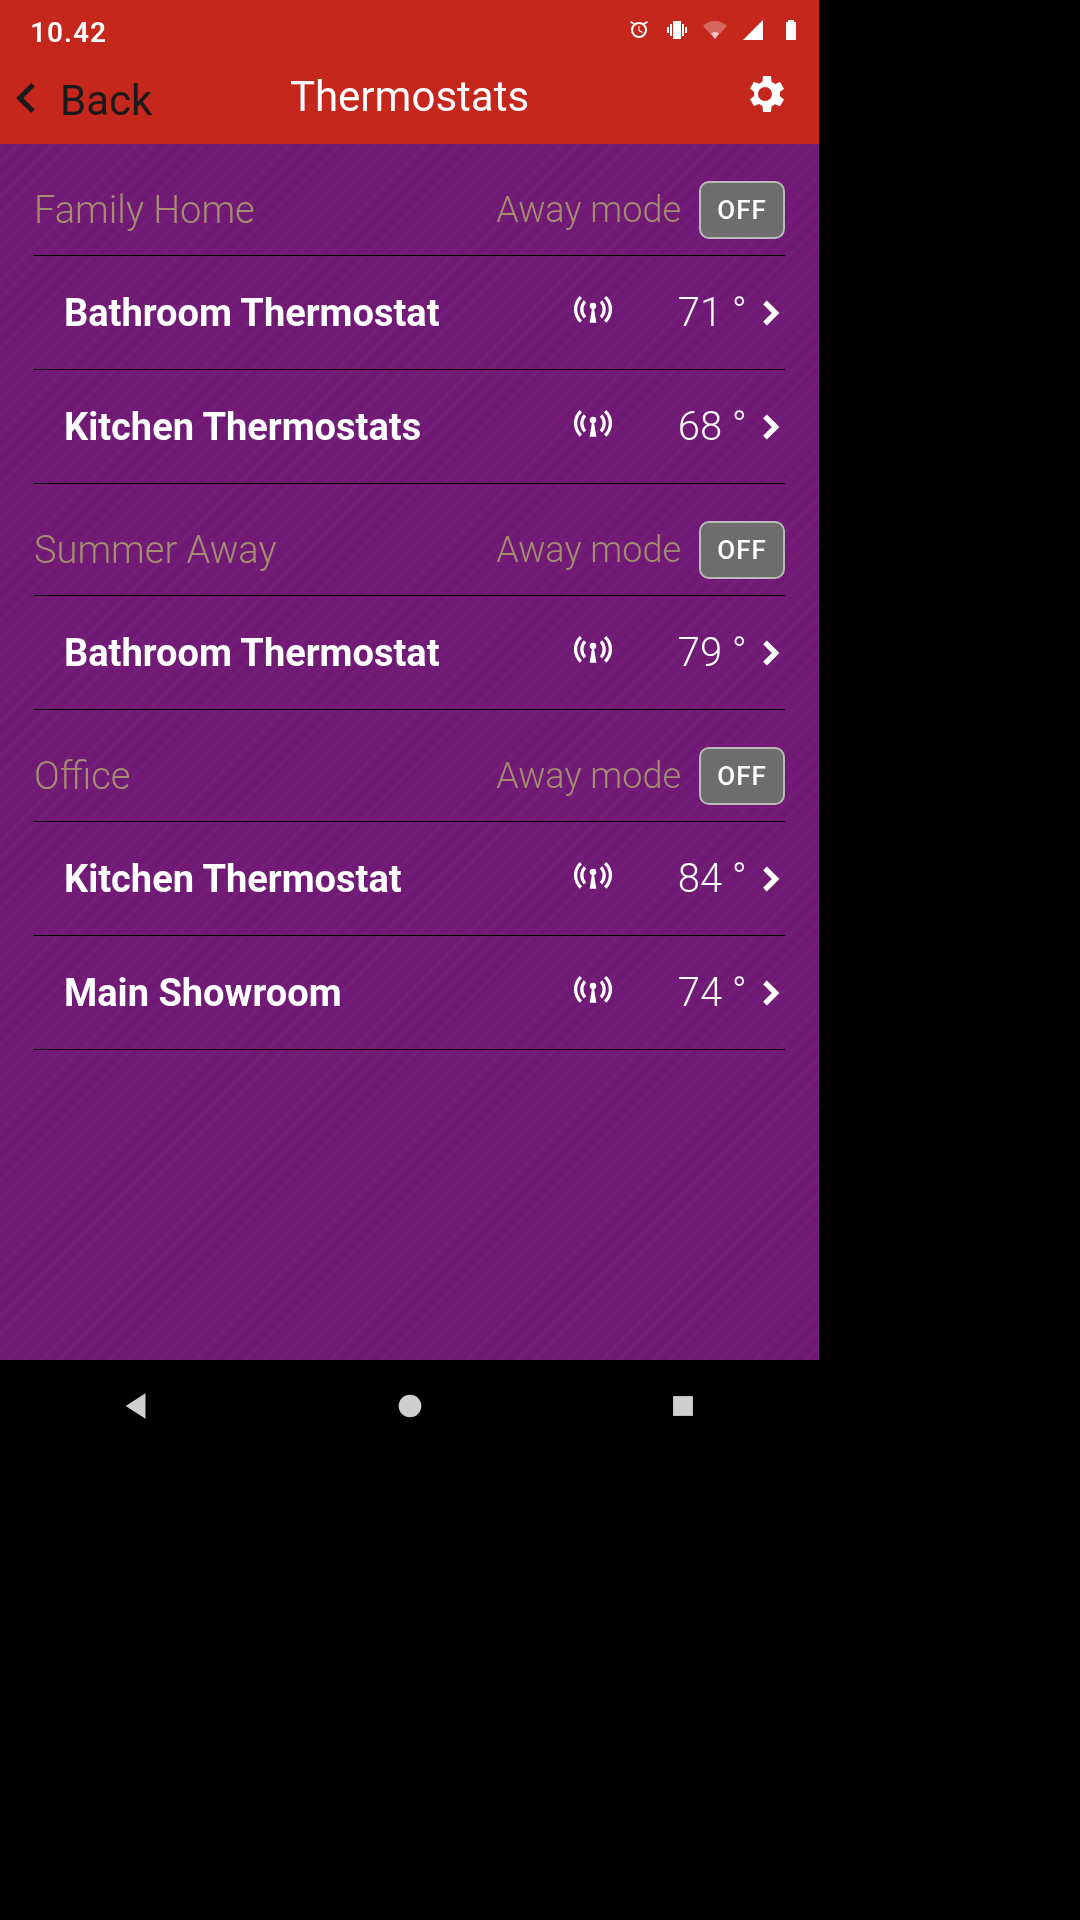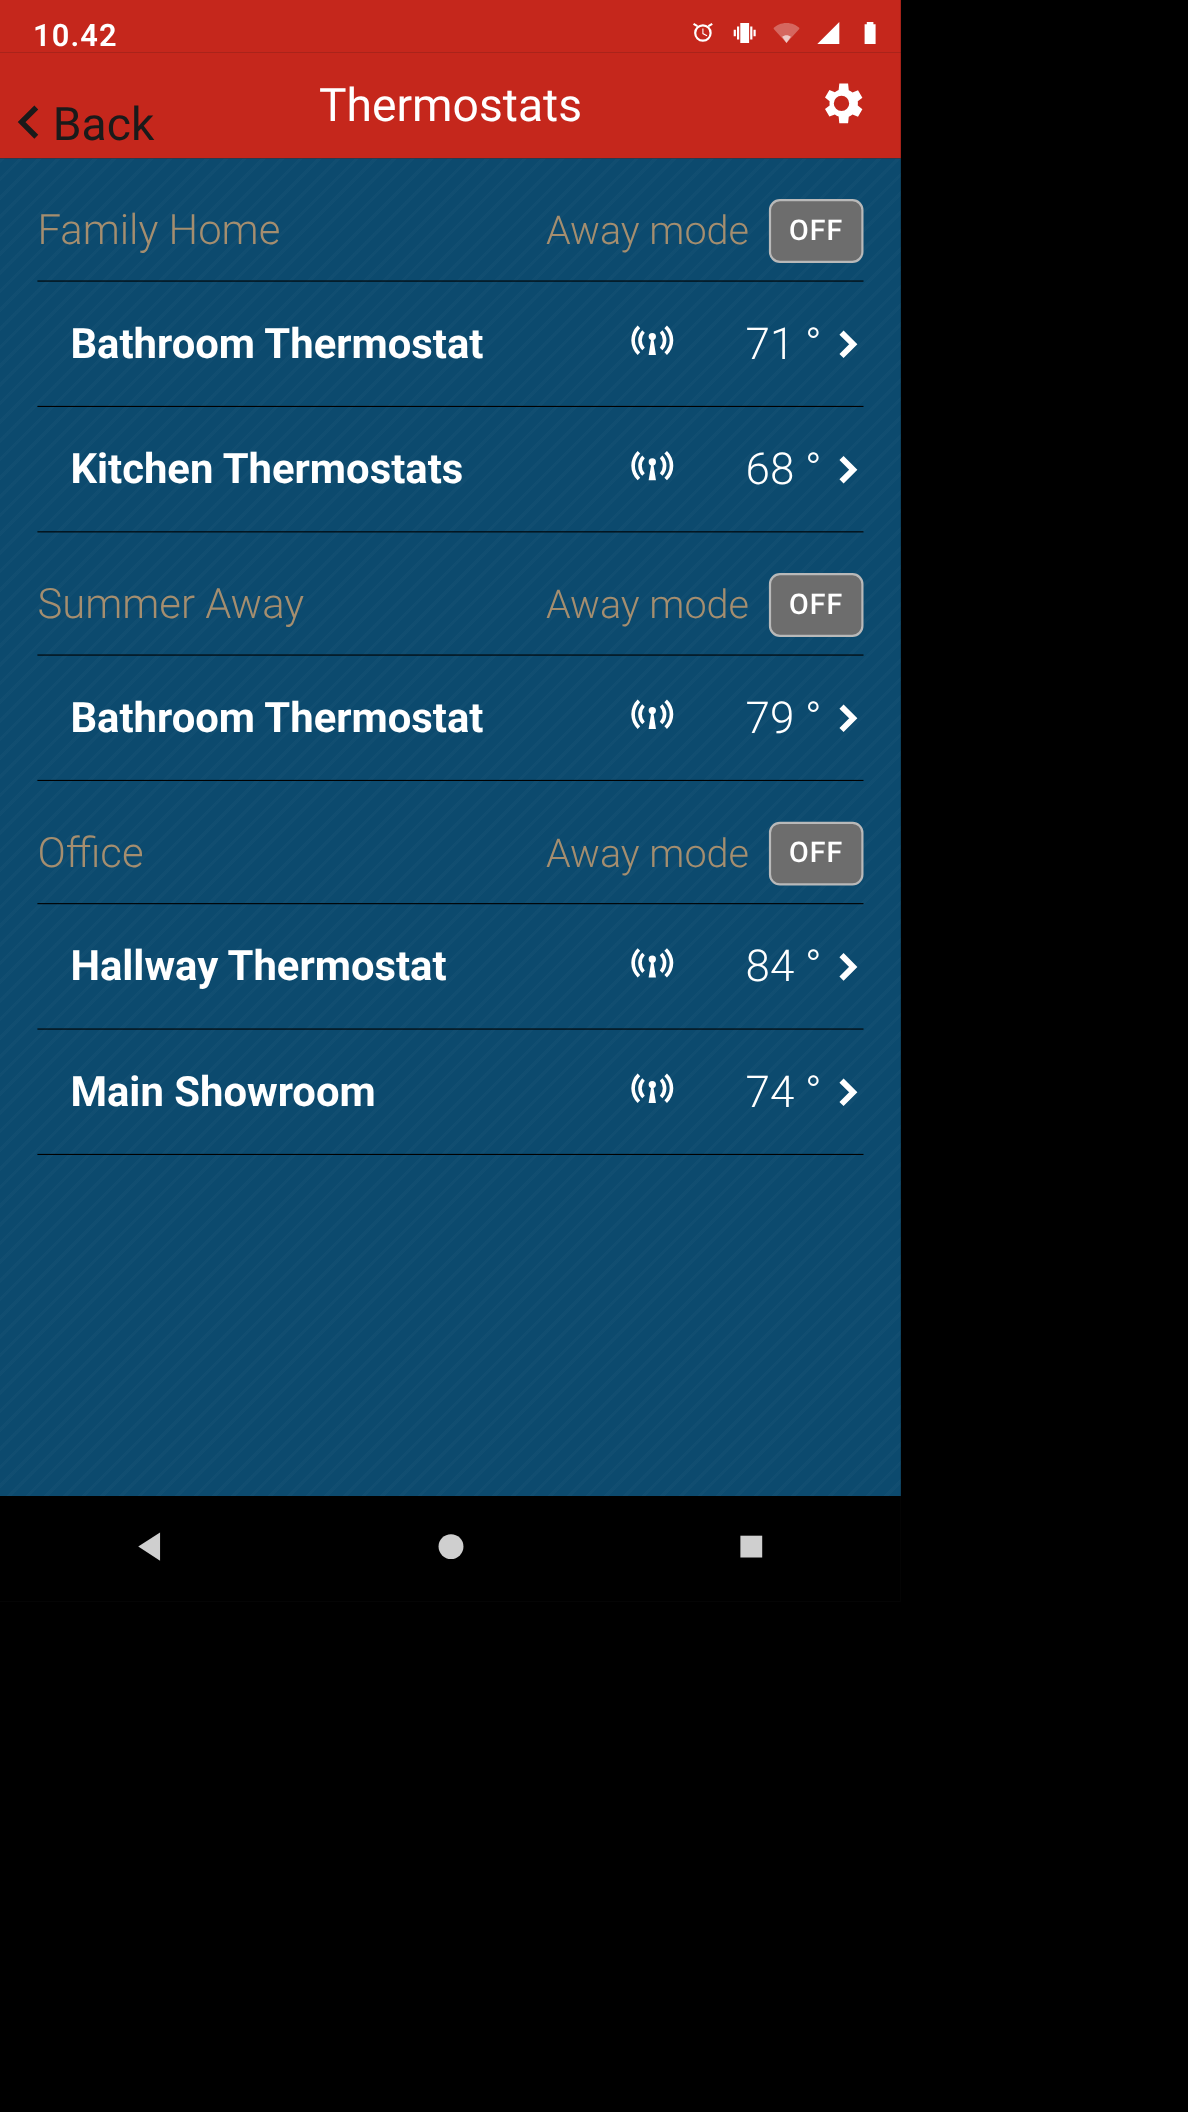--- a/index.html
+++ b/index.html
@@ -4,27 +4,27 @@
 <style>
   * { margin:0; padding:0; box-sizing:border-box; font-family: -apple-system, Roboto, "Helvetica Neue", Arial, sans-serif; }
   html,body { width:819px; height:1456px; background:#000; overflow:hidden; }
   .screen { width:819px; height:1456px; background:#1c1c1c; display:flex; flex-direction:column; position:relative; }
   .status-bar { height:48px; background:#c5271c; display:flex; align-items:center; justify-content:space-between; padding:16px 16px 0 30px; color:#fff; }
   .status-time { font-size:28px; font-weight:600; letter-spacing:1px; }
   .status-icons { display:flex; align-items:center; gap:14px; }
   .status-icons svg { width:24px; height:24px; fill:#fff; }
   .status-icons .wifi-weak path { fill:#eec9c6; }
   .app-bar { height:96px; background:#c5271c; display:flex; align-items:center; justify-content:center; position:relative; }
-  .back-btn { position:absolute; left:8px; top:17px; height:96px; display:flex; align-items:center; gap:0; color:#1a1a1a; }
+  .back-btn { position:absolute; left:8px; top:4px; height:96px; display:flex; align-items:center; gap:12px; color:#1a1a1a; }
   .back-btn svg { width:40px; height:40px; stroke:#1a1a1a; fill:none; stroke-width:3; }
   .back-label { font-size:42px; color:#1a1a1a; font-weight:400; }
   .app-title { font-size:42px; color:#fff; font-weight:400; }
   .settings-btn { position:absolute; right:30px; top:0; height:96px; display:flex; align-items:center; }
   .settings-btn svg { width:48px; height:48px; fill:#fff; }
-  .content { flex:1; background:#0c4a6e; position:relative; overflow:hidden; }
+  .content { flex:1; background:#701a75; position:relative; overflow:hidden; }
   .content::before {
     content:""; position:absolute; inset:0;
     background: repeating-linear-gradient(135deg, rgba(255,255,255,0.02) 0 3px, rgba(0,0,0,0) 3px 12px);
     pointer-events:none;
   }
   .list { position:relative; z-index:1; padding:0 34px; }
   .location-row { display:flex; align-items:center; height:112px; border-bottom:1px solid #000; padding-top:20px;}
   .location-row:first-child { padding-top:20px; }
   .location-name { font-size:38px; color:#a58e6f; font-weight:300; flex:1; }
   .away-label { font-size:36px; color:#a58e6f; font-weight:300; margin-right:18px; }
@@ -150,21 +150,21 @@
             </svg>
         </span>
       </div>
 
       <div class="location-row">
         <div class="location-name">Office</div>
         <div class="away-label">Away mode</div>
         <div class="toggle-pill">OFF</div>
       </div>
       <div class="device-row">
-        <div class="device-name">Hallway Thermostat</div>
+        <div class="device-name">Kitchen Thermostat</div>
         <span class="signal-icon">
           <svg viewBox="0 0 24 18">
               <path d="M12 4a2 2 0 00-2 2c0 .9.6 1.6 1.3 1.9L10 16h4l-1.3-8.1c.8-.3 1.3-1 1.3-1.9a2 2 0 00-2-2zM6.5 2.5a8 8 0 000 11l1.4-1.4a6 6 0 010-8.2zM4 0a11 11 0 000 16l1.4-1.4a9 9 0 010-13.2zM17.5 2.5l-1.4 1.4a6 6 0 010 8.2l1.4 1.4a8 8 0 000-11zM20 0l-1.4 1.4a9 9 0 010 13.2L20 16a11 11 0 000-16z"></path>
             </svg>
         </span>
         <div class="temp">84 °</div>
         <span class="chevron">
           <svg viewBox="0 0 24 24">
               <polyline points="9 4 17 12 9 20"></polyline>
             </svg>

